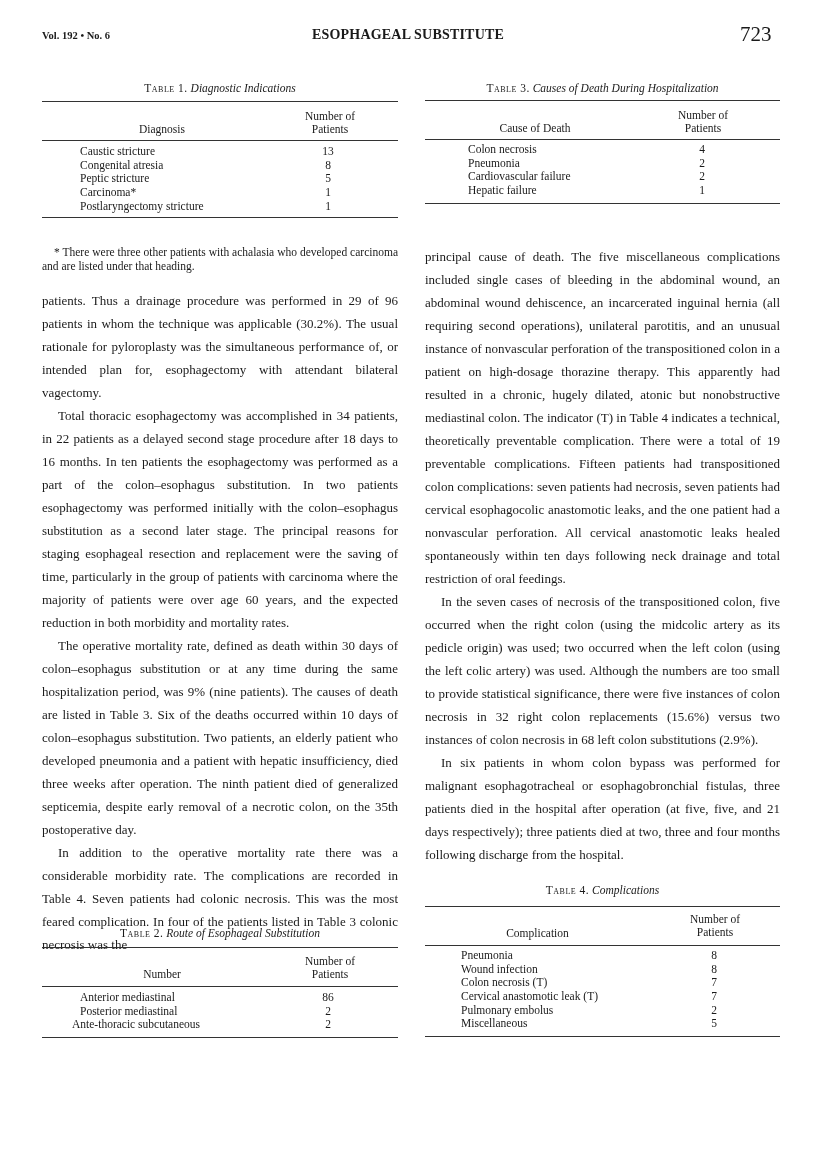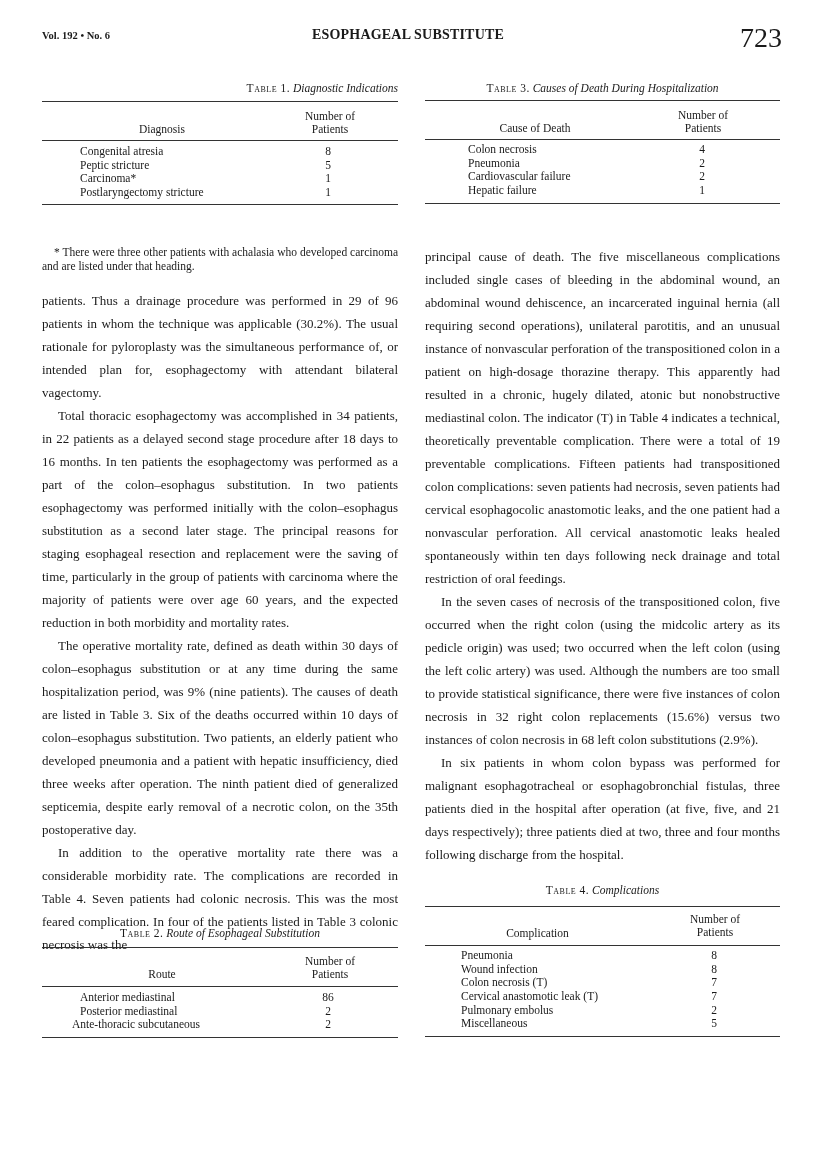--- a/index.html
+++ b/index.html
@@ -3,21 +3,21 @@
 <meta charset="utf-8">
 <style>
   html, body { margin: 0; padding: 0; background: #ffffff; }
   body {
     width: 816px; height: 1150px; position: relative; overflow: hidden;
     font-family: "Liberation Serif", "DejaVu Serif", serif; color: #1a1a1a;
   }
   .abs { position: absolute; }
   .running-left { left: 42px; top: 30px; font-size: 10.5px; font-weight: bold; }
   .running-center { left: 0; width: 816px; top: 27px; text-align: center; font-size: 14px; font-weight: bold; letter-spacing: 0.2px; }
-  .page-num { left: 740px; top: 22px; font-size: 28px; font-weight: normal; }
+  .page-num { left: 740px; top: 22px; font-size: 21px; font-weight: normal; }
   .tcap { text-align: center; font-size: 11.5px; }
   .tcap .sc { font-variant: small-caps; letter-spacing: 0.5px; }
   .tcap .it { font-style: italic; }
   .tbl { font-size: 11.5px; }
   .rule { border-top: 1.5px solid #333; height: 0; }
   .hdr { position: relative; }
   .hdr .c1 { position: absolute; text-align: center; }
   .hdr .c2 { position: absolute; text-align: center; line-height: 13px; }
   .row { position: relative; height: 13.7px; line-height: 13.7px; }
   .row .lbl { position: absolute; white-space: nowrap; }
@@ -27,35 +27,39 @@
   .body-text p { margin: 0; text-indent: 0; }
   .body-text p.ind { text-indent: 16px; }
 </style>
 </head>
 <body>
 
 <div class="abs running-left">Vol. 192 • No. 6</div>
 <div class="abs running-center">ESOPHAGEAL SUBSTITUTE</div>
 <div class="abs page-num">723</div>
 
-<div class="abs tcap" style="left:42px; width:356px; top:82px;text-align:right;">
+<div class="abs tcap" style="left:42px; width:356px; top:82px;">
   <span class="sc">Table 1.</span>
   <span class="it">Diagnostic Indications</span>
 </div>
 <div class="abs tbl" style="left:42px; width:356px; top:101px;">
   <div class="rule"></div>
   <div class="hdr" style="height:38px;">
     <div class="c1" style="left:0; width:240px; top:21px;">Diagnosis</div>
     <div class="c2" style="left:240px; width:96px; top:8px;">
       <div>Number of</div>
       <div>Patients</div>
     </div>
   </div>
   <div class="rule"></div>
   <div style="padding-top:4px; padding-bottom:4px;">
+    <div class="row">
+        <span class="lbl" style="left:38px;">Caustic stricture</span>
+        <span class="val" style="left:266px;">13</span>
+      </div>
     <div class="row">
         <span class="lbl" style="left:38px;">Congenital atresia</span>
         <span class="val" style="left:266px;">8</span>
       </div>
     <div class="row">
         <span class="lbl" style="left:38px;">Peptic stricture</span>
         <span class="val" style="left:266px;">5</span>
       </div>
     <div class="row">
         <span class="lbl" style="left:38px;">Carcinoma*</span>
@@ -77,21 +81,21 @@
   <p class="ind">In addition to the operative mortality rate there was a considerable morbidity rate. The complications are recorded in Table 4. Seven patients had colonic necrosis. This was the most feared complication. In four of the patients listed in Table 3 colonic necrosis was the</p>
 </div>
 
 <div class="abs tcap" style="left:42px; width:356px; top:927px;">
   <span class="sc">Table 2.</span>
   <span class="it">Route of Esophageal Substitution</span>
 </div>
 <div class="abs tbl" style="left:42px; width:356px; top:947px;">
   <div class="rule"></div>
   <div class="hdr" style="height:38px;">
-    <div class="c1" style="left:0; width:240px; top:20px;">Route</div>
+    <div class="c1" style="left:0; width:240px; top:20px;">Number</div>
     <div class="c2" style="left:240px; width:96px; top:7px;">
       <div>Number of</div>
       <div>Patients</div>
     </div>
   </div>
   <div class="rule"></div>
   <div style="padding-top:4px; padding-bottom:5px;">
     <div class="row">
         <span class="lbl" style="left:38px;">Anterior mediastinal</span>
         <span class="val" style="left:266px;">86</span>

